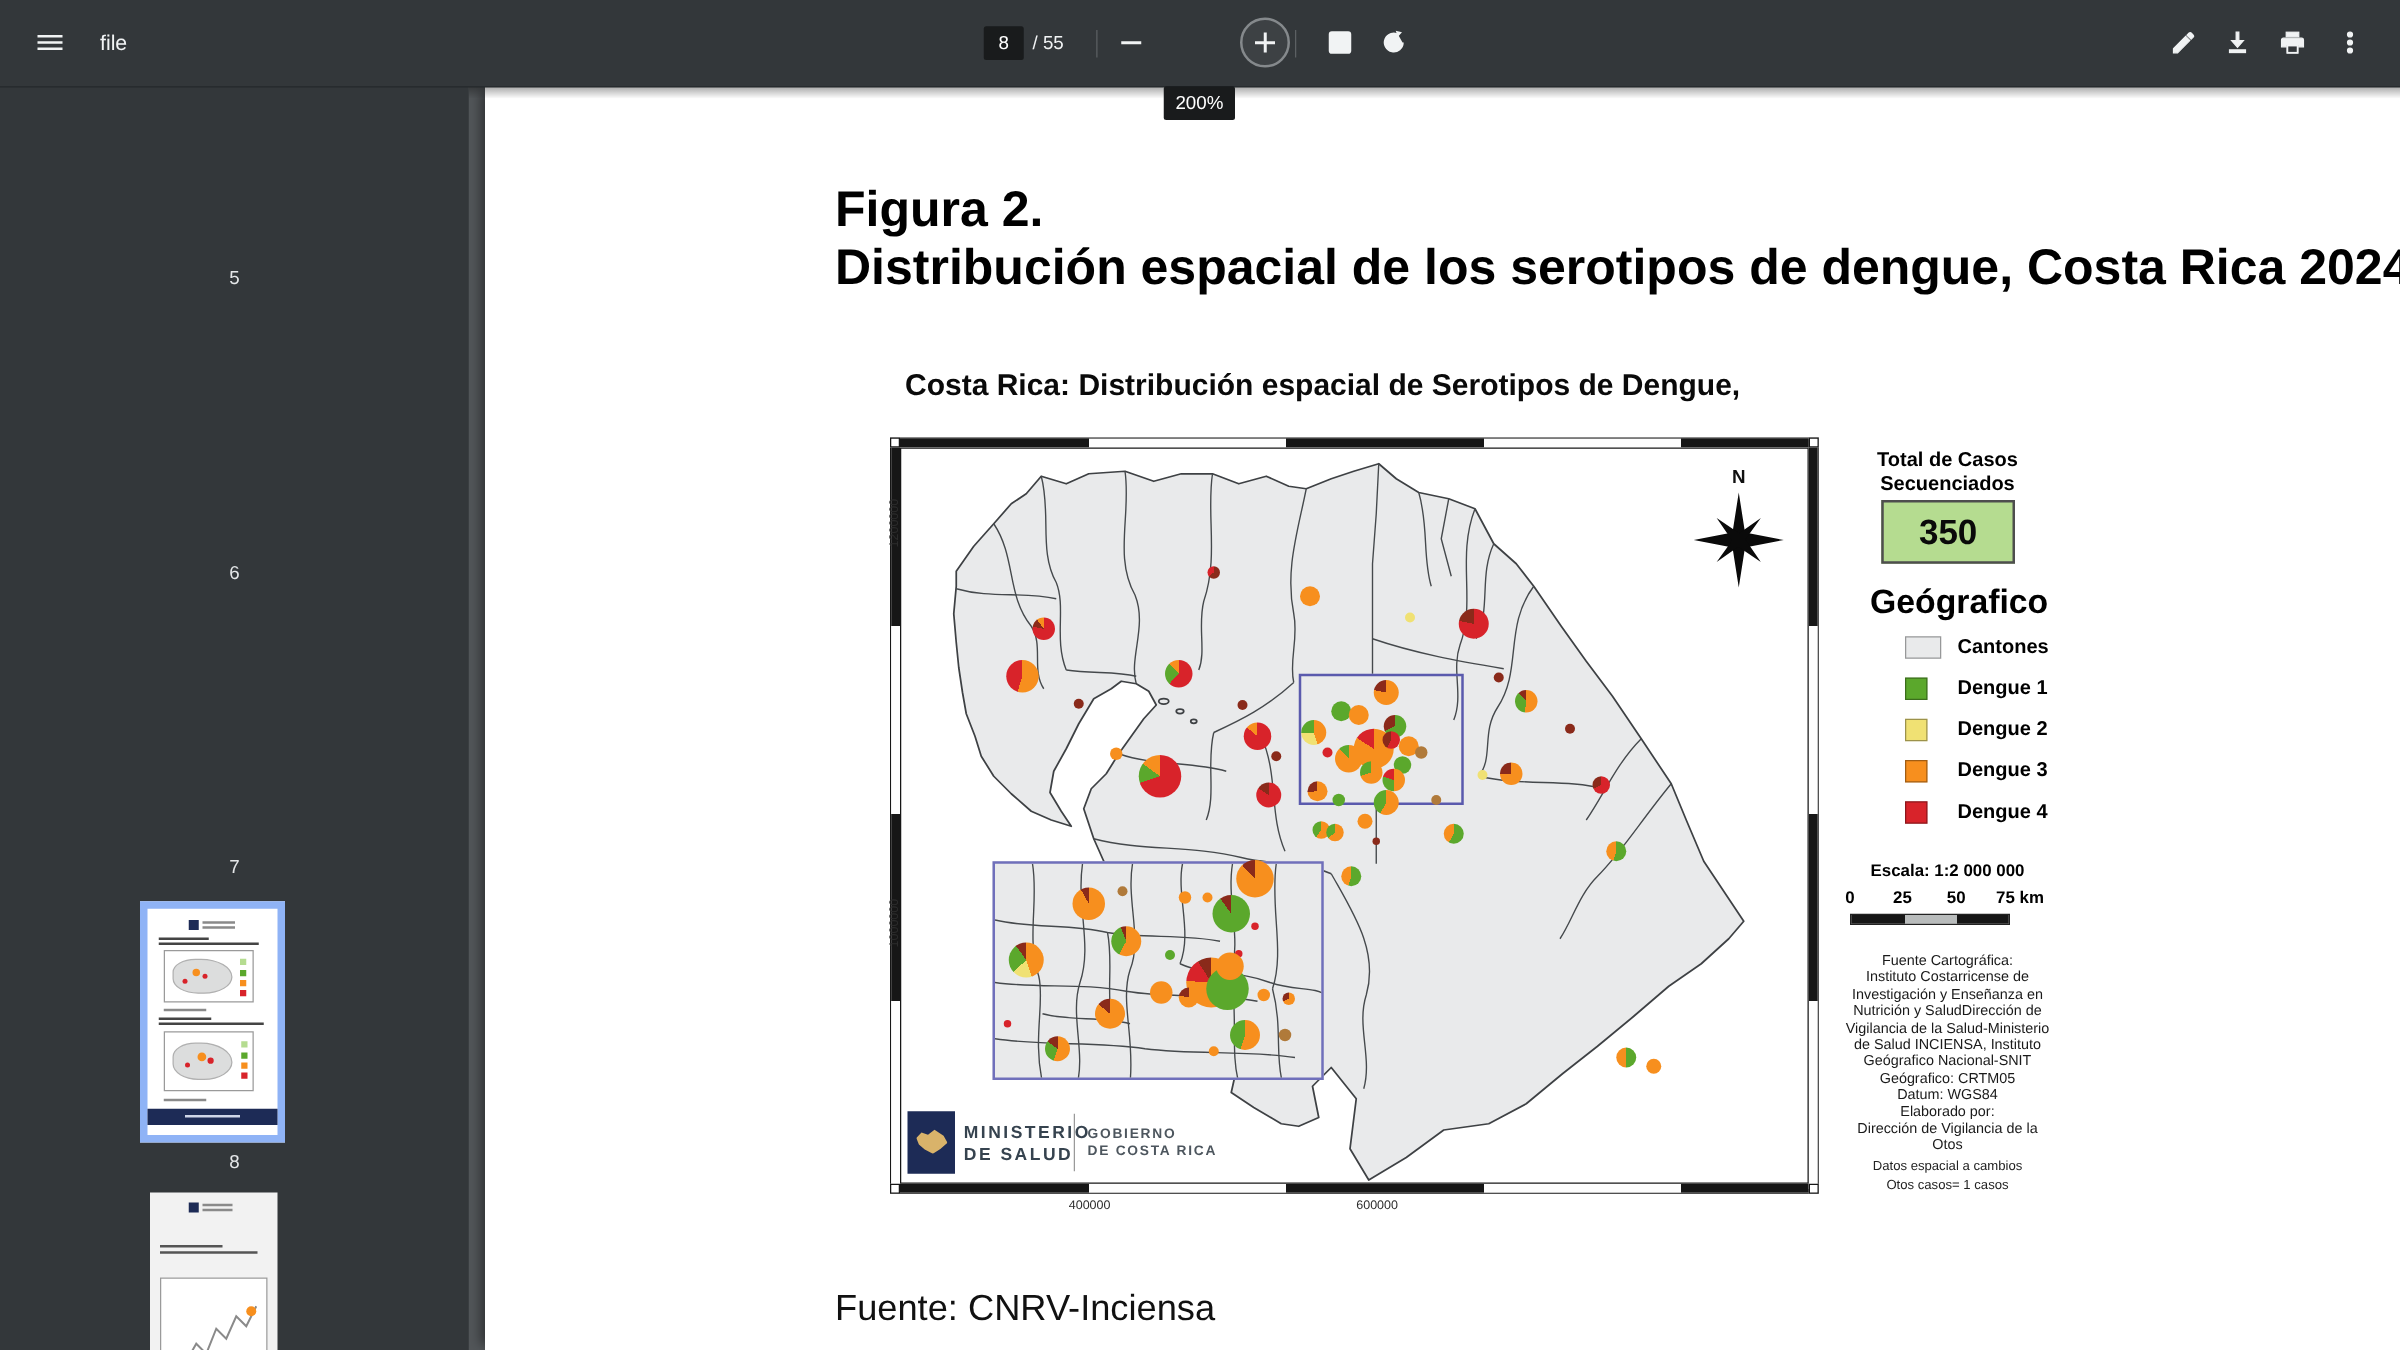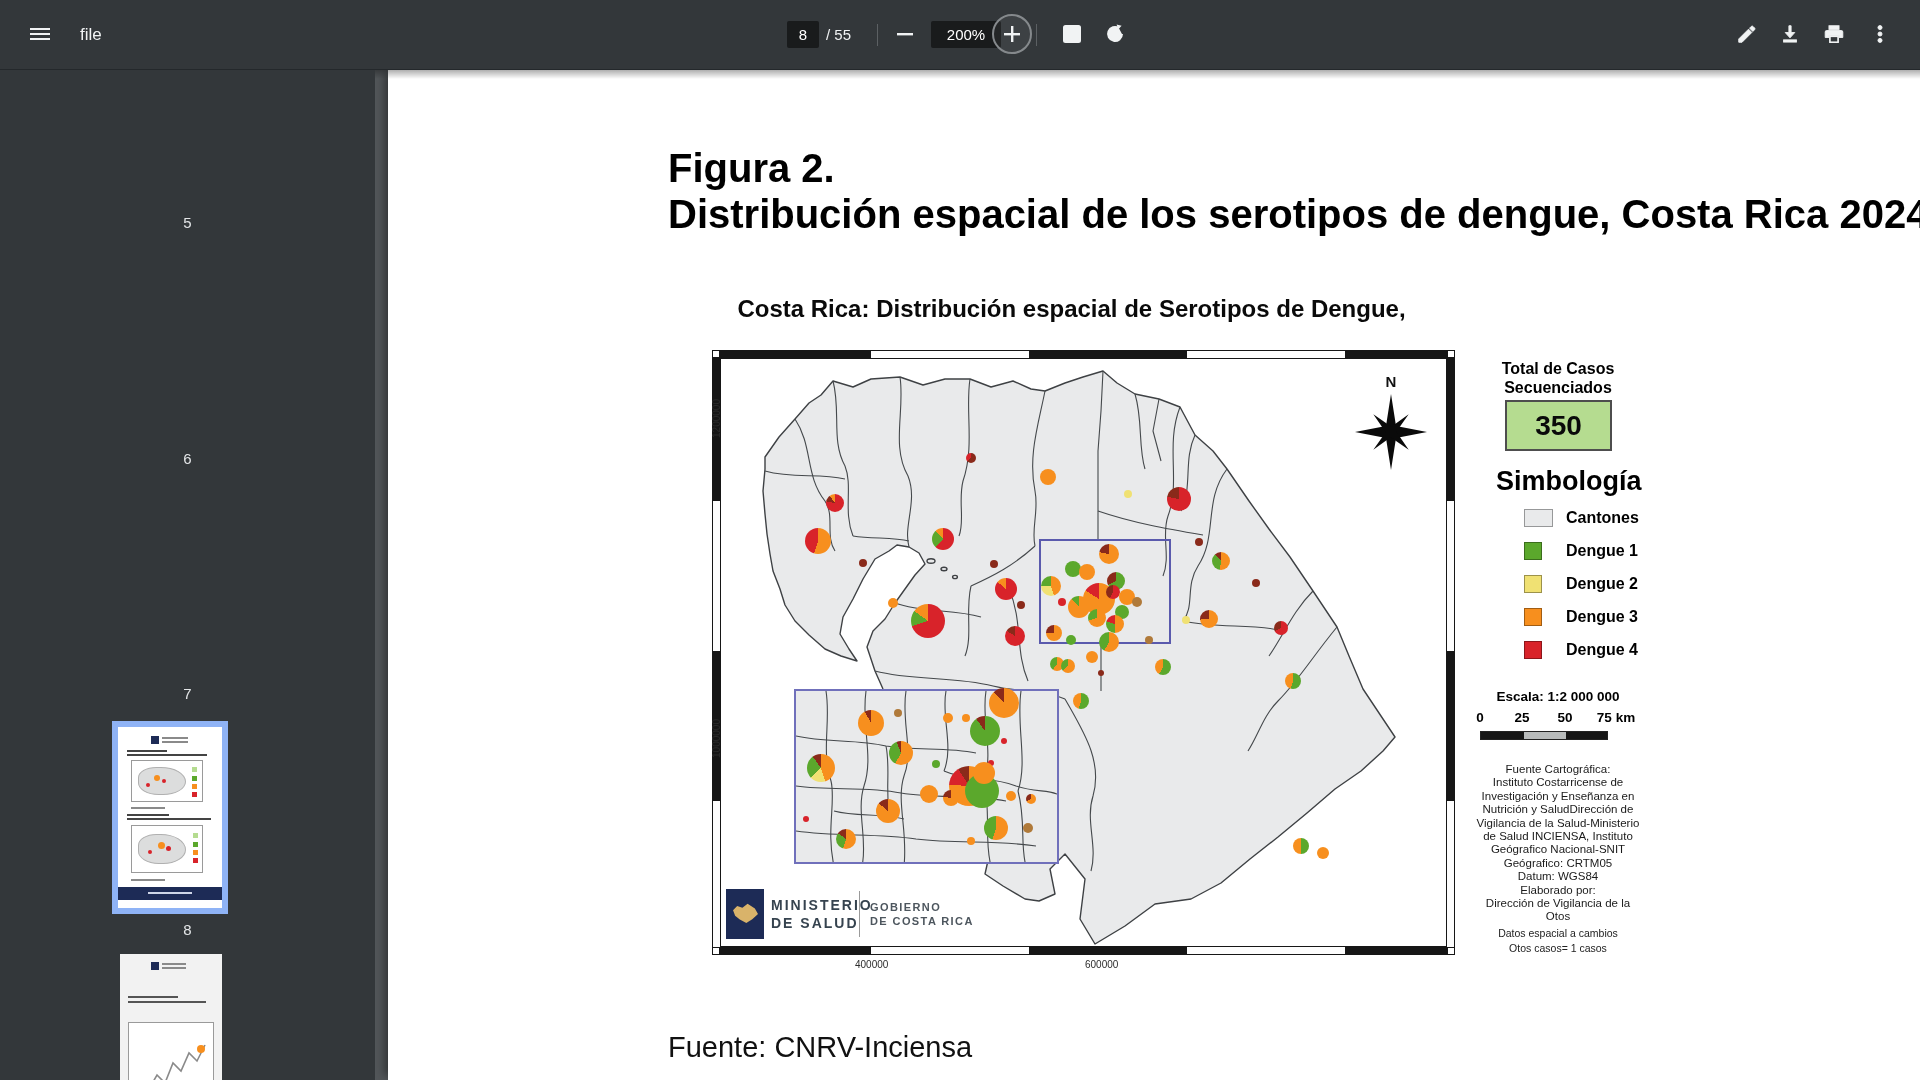--- a/index.html
+++ b/index.html
@@ -13,21 +13,21 @@
   .tb-btn { position:absolute; width:44px; height:44px; top:12px; border:none; background:none;
             display:flex; align-items:center; justify-content:center; cursor:pointer; border-radius:50%; }
   .tb-btn svg { fill:#f1f3f4; stroke:#f1f3f4; }
   .hamburger { left:18px; }
   .hamburger .bar { display:block; width:20px; height:2.5px; background:#f1f3f4; margin:2.5px 0; }
   .file-title { position:absolute; left:80px; top:0; height:69px; line-height:69px;
                 color:#f1f3f4; font-size:17px; }
   .page-box, .zoom-box { position:absolute; top:21px; height:27px; background:#191b1c;
               border:none; border-radius:2px; color:#fff; font-size:15px; text-align:center; }
   .page-box { left:787px; width:32px; }
-  .zoom-box { left:931px; width:70px; }
+  .zoom-box { left:931px; width:57px;margin-top:48px; }
   .page-total { position:absolute; left:826px; top:0; height:69px; line-height:69px;
                 color:#f1f3f4; font-size:15px; }
   .tb-sep { position:absolute; top:24px; width:1px; height:22px; background:#5c6063; }
   .minus-btn { left:883px; }
   .plus-btn  { left:990px; }
   .plus-ring { position:absolute; left:992px; top:14px; width:40px; height:40px;
                border:2px solid #85898c; border-radius:50%; background:rgba(255,255,255,.05); }
   .fit-btn { left:1050px; } .rotate-btn { left:1093px; }
   .edit-btn { left:1725px; } .download-btn { left:1768px; }
   .print-btn { left:1812px; } .more-btn { left:1858px; }
@@ -50,21 +50,21 @@
   
   .main-shadow { position:absolute; left:375px; right:0; top:69px; height:10px; z-index:15;
                  background:linear-gradient(rgba(0,0,0,.35), transparent); }
   .page { position:absolute; left:388px; top:69px; width:1600px; height:1011px; background:#fff;
           box-shadow:-7px 0 9px -4px rgba(0,0,0,.45); z-index:10; }
   .heading { position:absolute; left:280px; top:76px; font-size:40px; font-weight:bold;
              color:#000; line-height:46px; white-space:nowrap; }
   .caption { position:absolute; left:280px; top:962px; font-size:29px; color:#111; }
 
   
-  .map-title { position:absolute; left:312px; top:224px; width:743px; text-align:center;
+  .map-title { position:absolute; left:336px; top:224px; width:743px; text-align:left;
                font-weight:bold; font-size:24px; color:#0a0a0a; line-height:31px; }
   .map-frame { position:absolute; left:324px; top:281px; width:743px; height:605px;
                background:#fff; border:1px solid #161616; }
   .neat { position:absolute; z-index:1; }
   .neat-h { left:0; width:100%; height:7px;
             background:repeating-linear-gradient(90deg,#161616 0 158px,#fdfdfd 158px 316px); }
   .neat-v { top:0; width:7px; height:100%;
             background:repeating-linear-gradient(180deg,#161616 0 150px,#fdfdfd 150px 300px); }
   .corner { position:absolute; width:8px; height:8px; background:#fff; border:1px solid #161616; z-index:2; }
   .map-canvas { position:absolute; inset:7px; border:1px solid #161616; background:#fff; z-index:2; }
@@ -439,21 +439,21 @@
         </div>
       </div>
     </div>
 
     <div class="total-title">
       <div>Total de Casos</div>
         <div>Secuenciados</div>
     </div>
     <div class="total-box" id="total-box" style="background: rgb(181, 220, 144);">350</div>
 
-    <div class="simbologia">Simbología</div>
+    <div class="simbologia">Geógrafico</div>
     <div class="legend-items" id="legend-items">
         <div class="legend-row wide">
           <span class="swatch" style="background: rgb(233, 234, 235);"></span>
           <span class="lab">Cantones</span>
         </div>
         <div class="legend-row">
           <span class="swatch" style="background: rgb(91, 168, 44);"></span>
           <span class="lab">Dengue 1</span>
         </div>
         <div class="legend-row">

